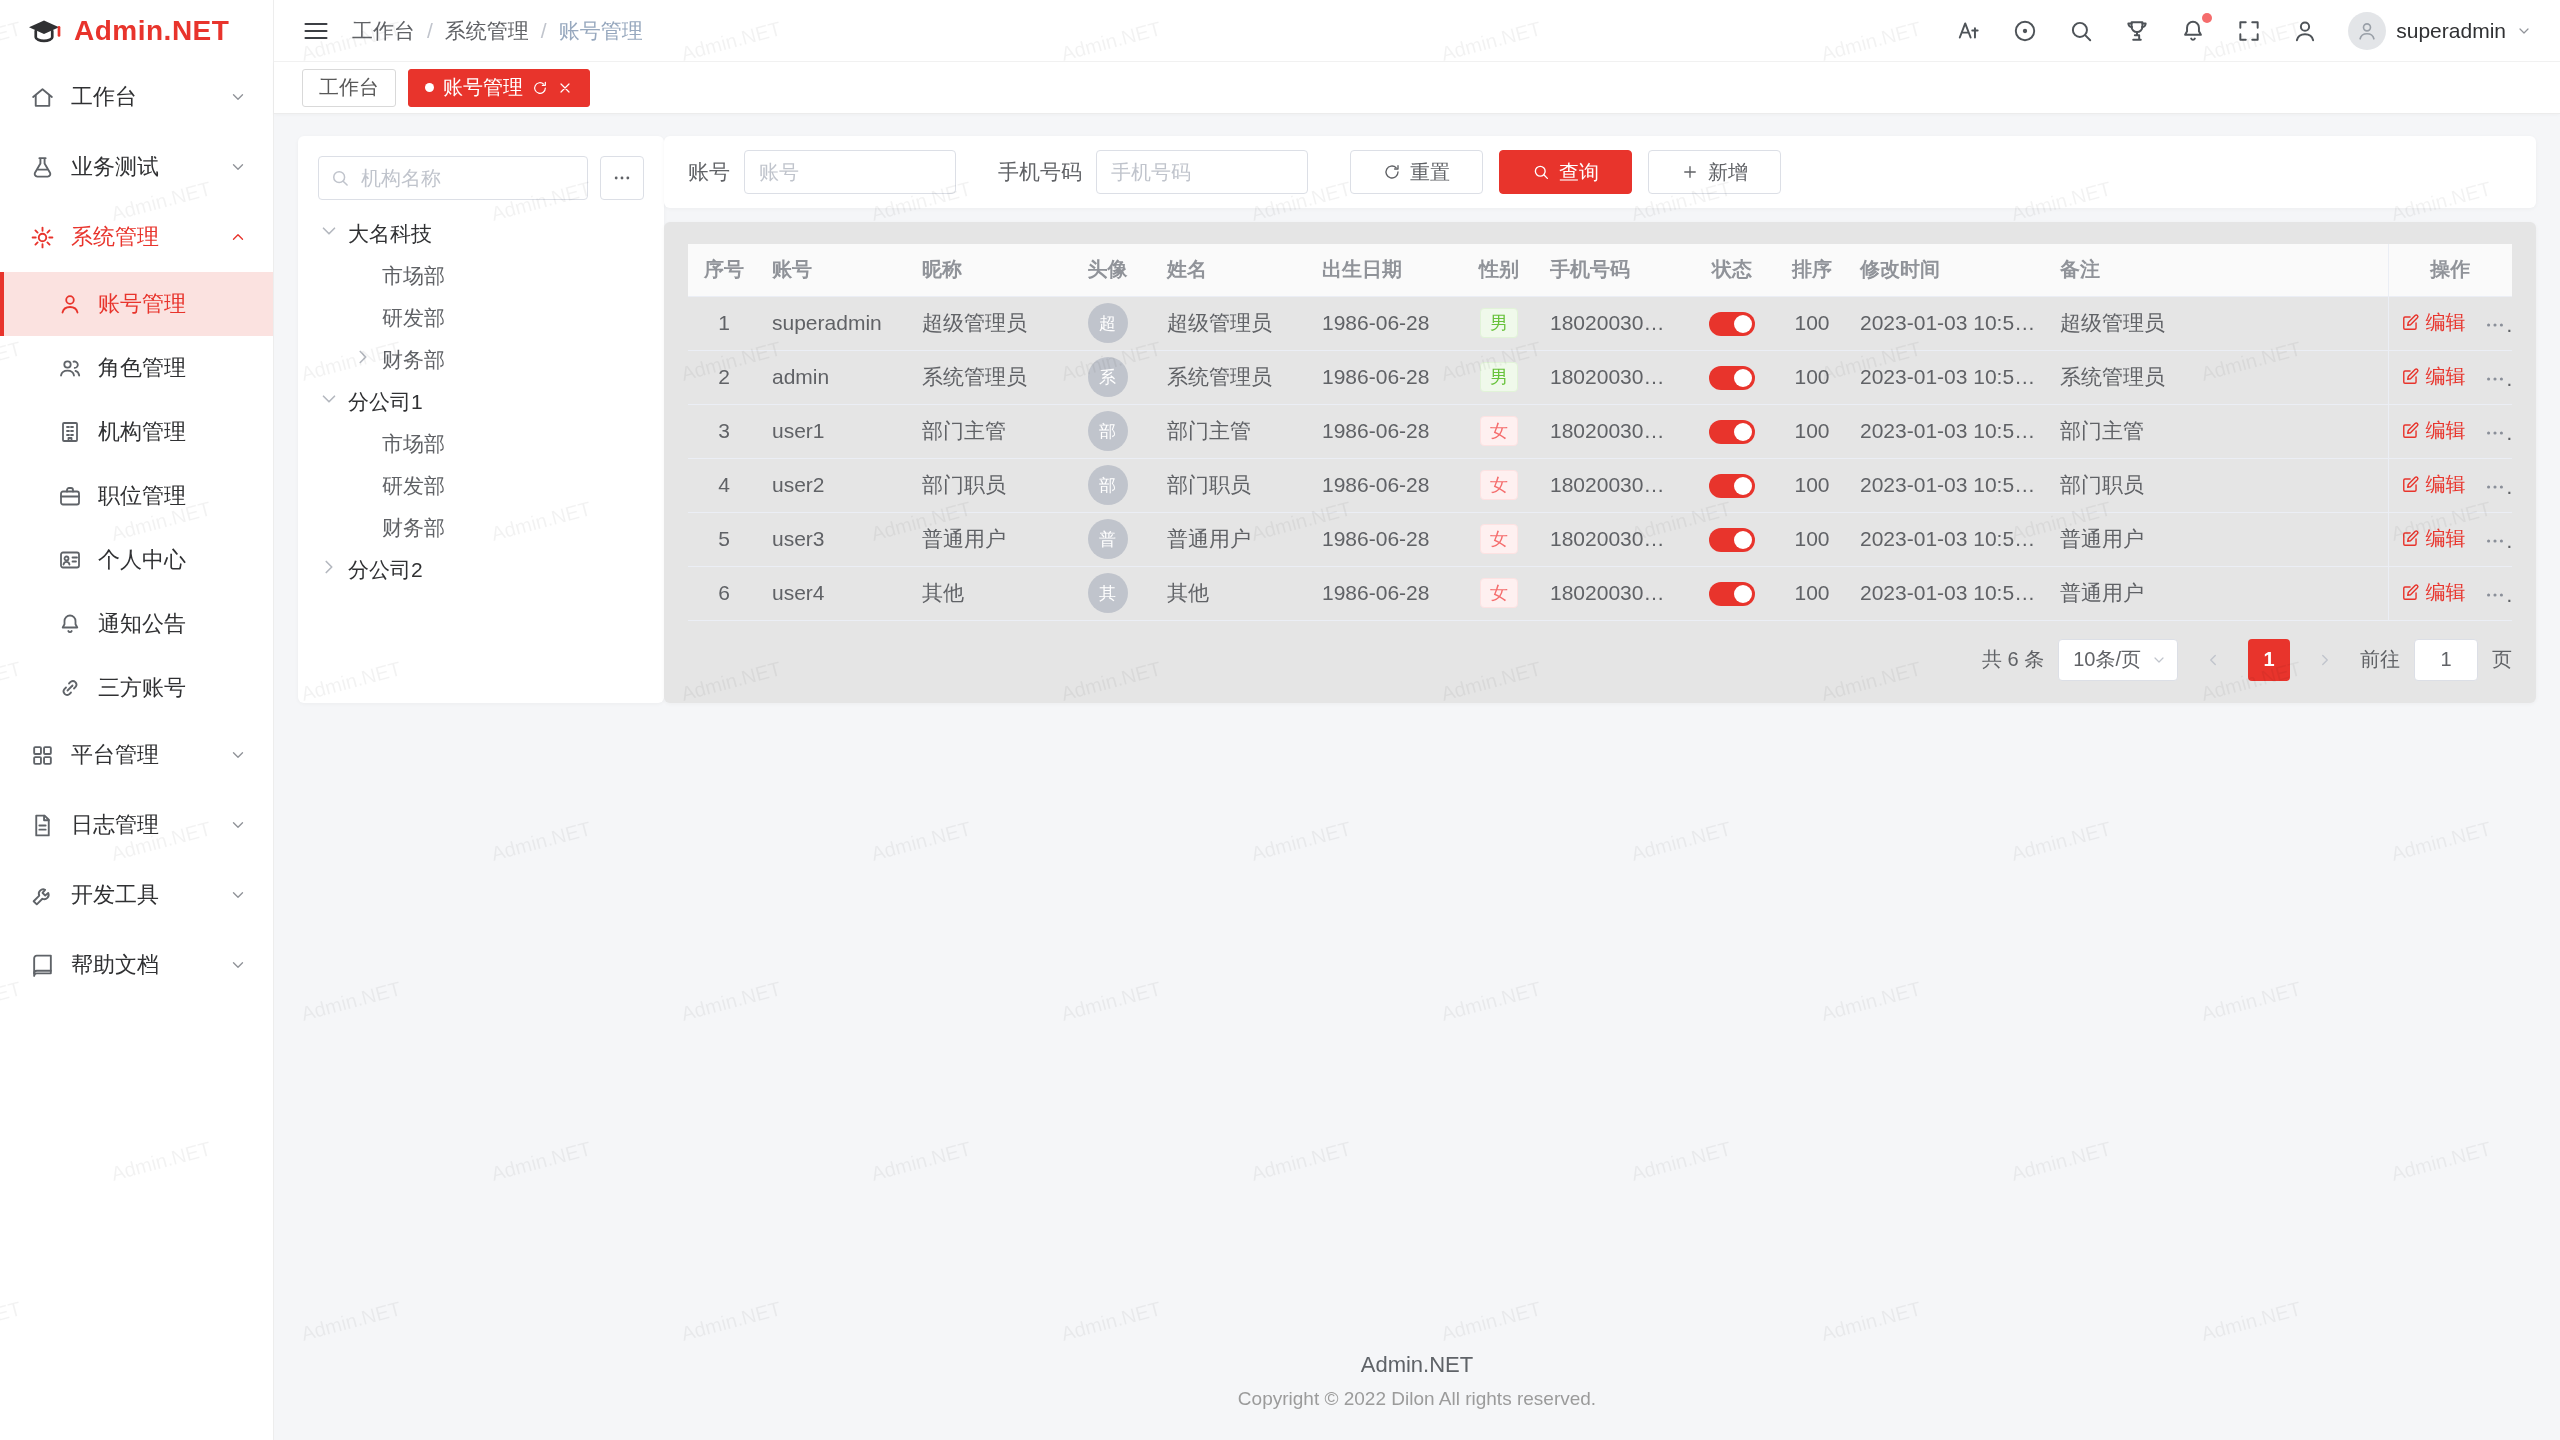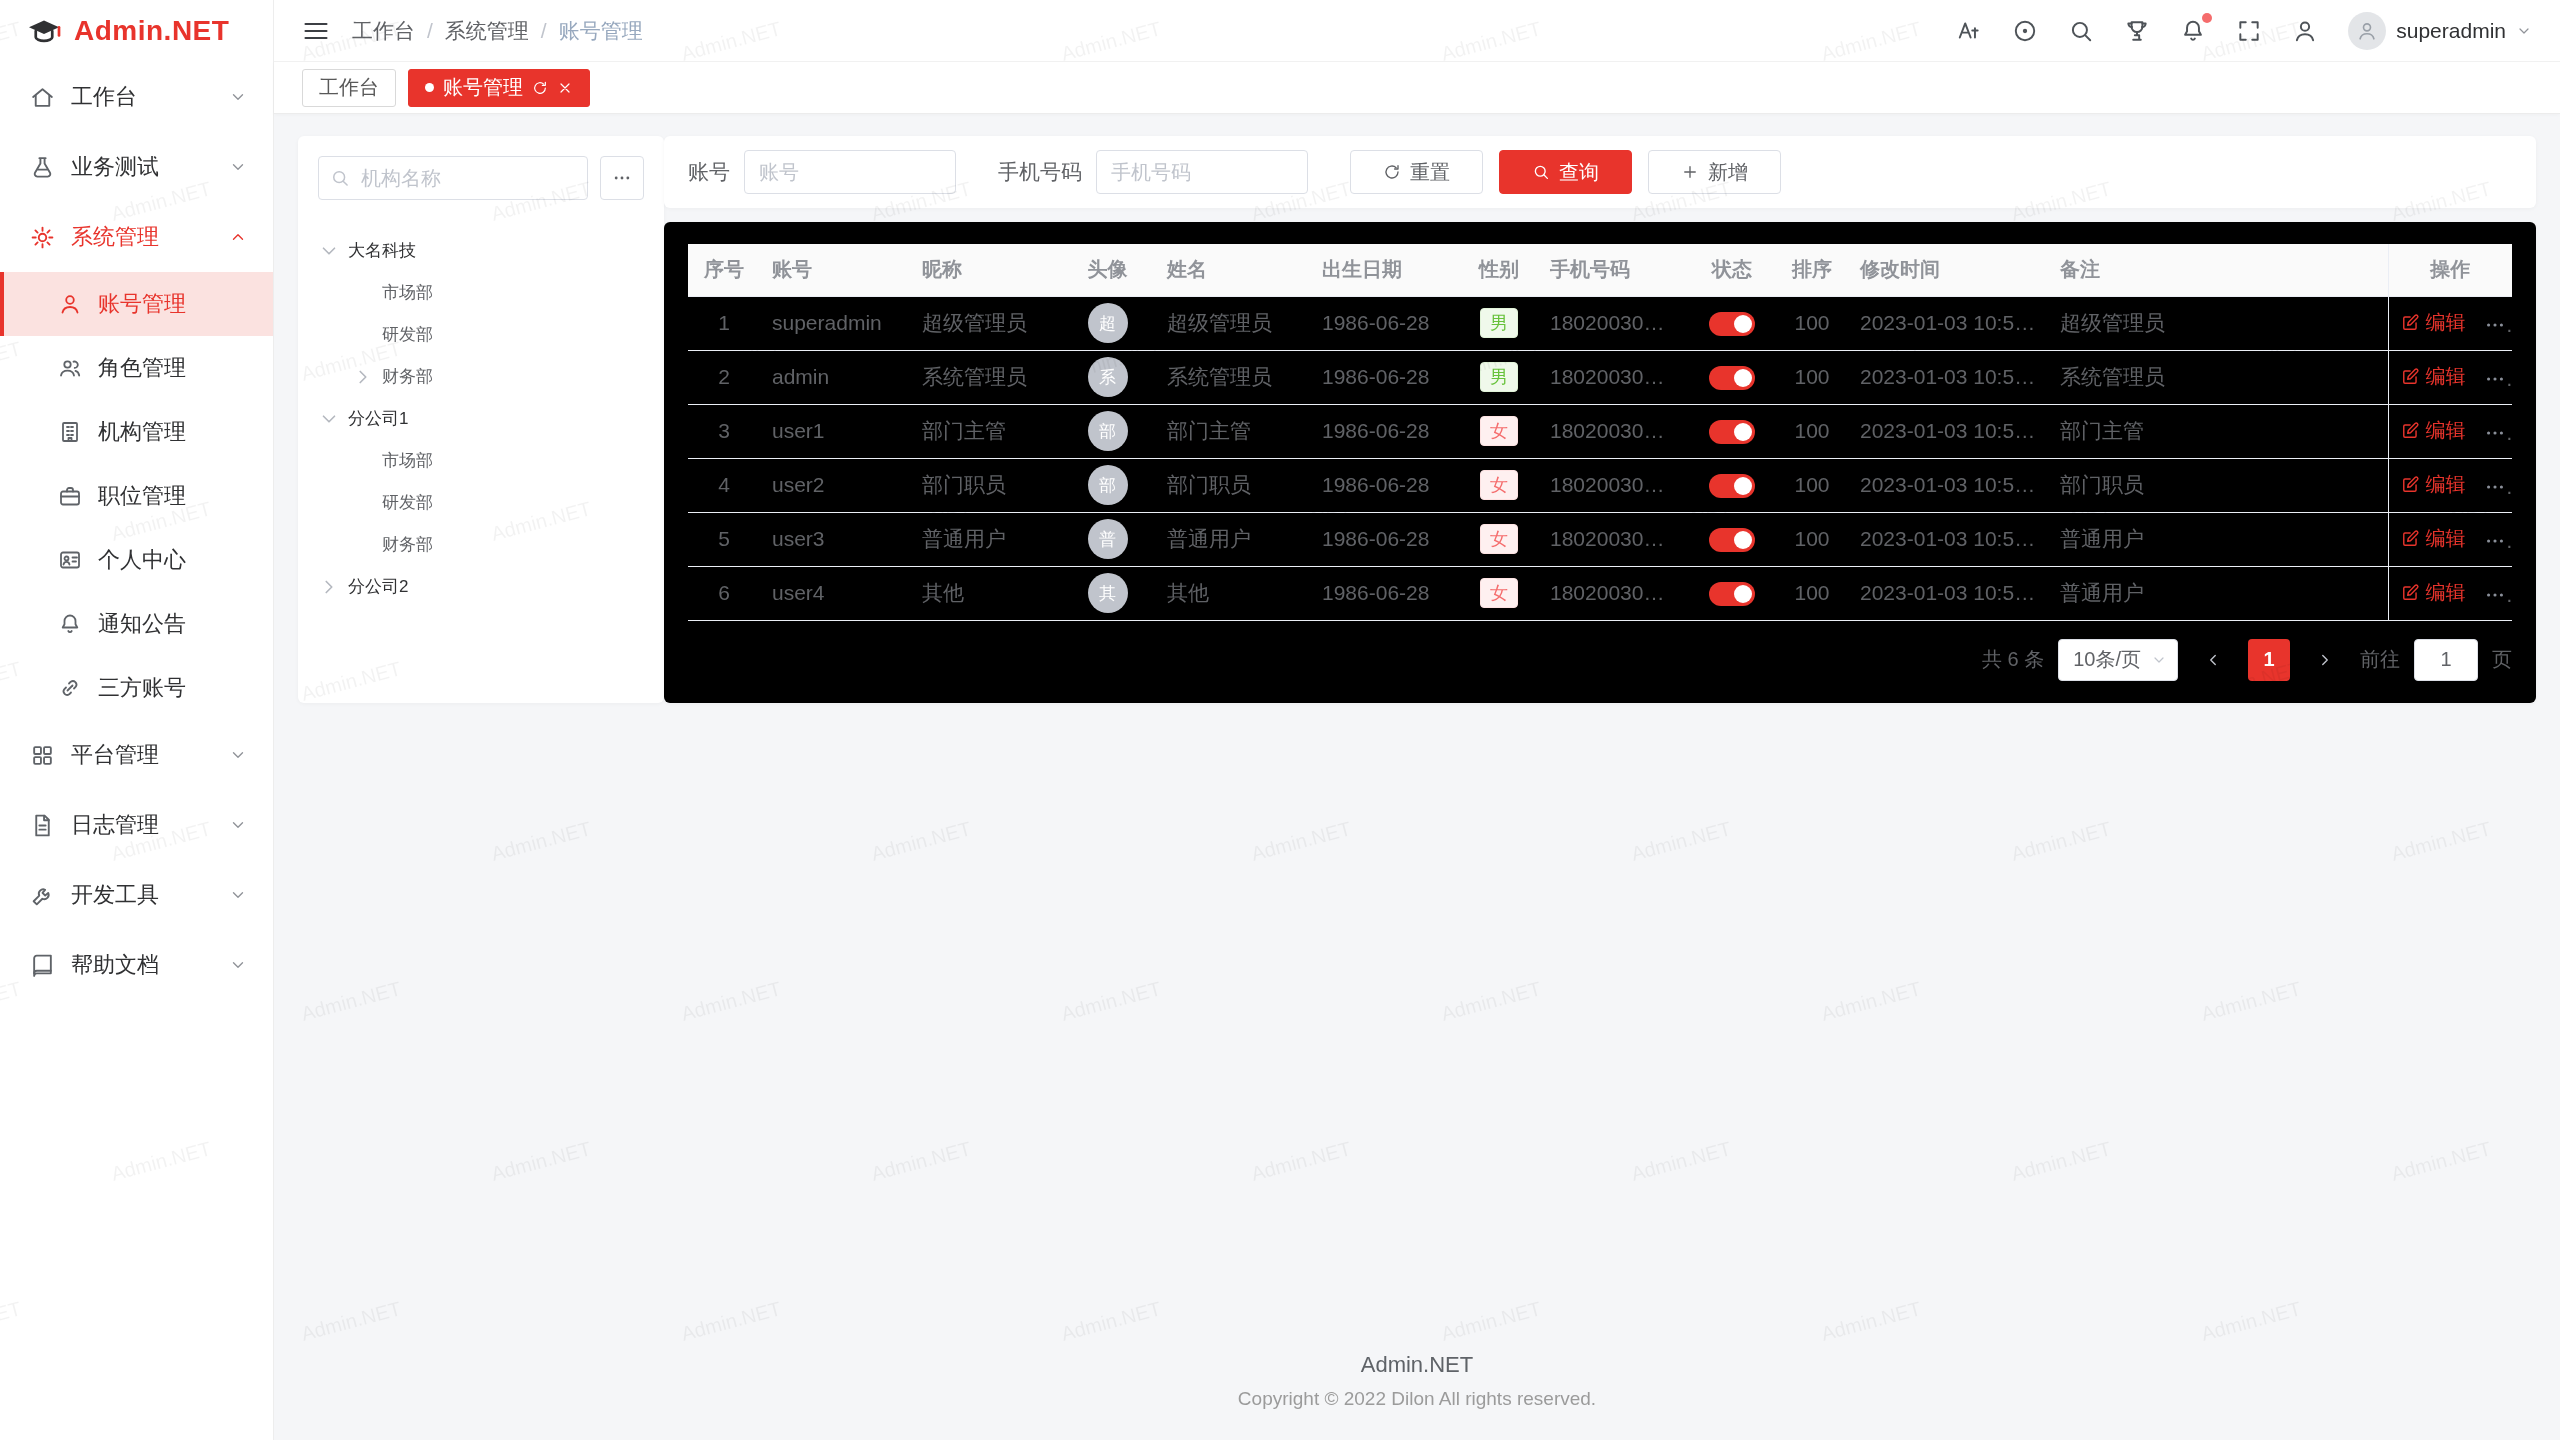--- a/index.html
+++ b/index.html
@@ -86,38 +86,38 @@
 
   
   .tree-panel{width:366px;min-width:366px;background:#fff;border-radius:6px;box-shadow:0 1px 4px rgba(0,0,0,.04);padding:20px;}
   .tree-search{display:flex;gap:12px;margin-bottom:20px;}
   .search-box{flex:1;position:relative;}
   .search-box .sb-icon{position:absolute;left:12px;top:50%;transform:translateY(-50%);width:20px;height:20px;color:#c0c4cc;display:inline-flex;}
   .search-box input{width:100%;height:44px;padding:0 12px 0 42px;border:1px solid var(--border);border-radius:4px;font-size:20px;color:var(--text2);outline:none;background:#fff;}
   .search-box input::placeholder{color:#c0c4cc;}
   .more-btn{width:44px;height:44px;border:1px solid var(--border);border-radius:4px;display:flex;align-items:center;justify-content:center;color:#606266;background:#fff;cursor:pointer;}
   .tree{display:flex;flex-direction:column;}
-  .tree-node{display:flex;align-items:flex-end;height:42px;font-size:17px;color:var(--text2);cursor:pointer;border-radius:4px;white-space:nowrap;}
+  .tree-node{display:flex;align-items:flex-start;height:42px;font-size:21px;color:var(--text2);cursor:pointer;border-radius:4px;white-space:nowrap;}
   .tree-node.depth-0{color:var(--text);}
   .caret{width:22px;height:22px;color:#b4b8bf;margin-right:8px;flex:none;display:inline-flex;}
   .caret.empty{visibility:hidden;}
 
   
   .right-col{flex:1;display:flex;flex-direction:column;gap:14px;min-width:0;}
   .query-card{background:#fff;border-radius:6px;box-shadow:0 1px 4px rgba(0,0,0,.04);display:flex;align-items:center;padding:14px 24px;}
   .form-label{font-size:21px;color:var(--text2);margin-right:14px;white-space:nowrap;}
   .input{height:44px;width:212px;border:1px solid var(--border);border-radius:4px;padding:0 14px;font-size:20px;color:var(--text2);outline:none;background:#fff;}
   .input::placeholder{color:#c0c4cc;}
   .ml40{margin-left:42px;}
   .ml16{margin-left:16px;}
   .btn{height:44px;padding:0 32px;border-radius:4px;font-size:20px;display:inline-flex;align-items:center;gap:9px;border:1px solid var(--border);background:#fff;color:var(--text2);cursor:pointer;white-space:nowrap;}
   .btn .ico{color:inherit;}
   .btn.primary{background:var(--red);border-color:var(--red);color:#fff;}
 
-  .table-card{background:#000000;border-radius:6px;box-shadow:0 1px 4px rgba(0,0,0,.04);padding:22px 24px;}
+  .table-card{background:#e5e5e5;border-radius:6px;box-shadow:0 1px 4px rgba(0,0,0,.04);padding:22px 24px;}
   #user-table{width:100%;table-layout:fixed;border-collapse:collapse;font-size:21px;color:var(--text2);}
   #user-table th{height:52px;background:#fafafa;color:var(--text3);font-weight:600;font-size:20px;padding:0 12px;text-align:left;border-bottom:1px solid var(--border-light);white-space:nowrap;}
   #user-table td{height:54px;padding:0 12px;border-bottom:1px solid var(--border-light);white-space:nowrap;overflow:hidden;text-overflow:ellipsis;}
   .ta-c{text-align:center !important;}
   .col-op{border-left:1px solid var(--border-light);}
   .op-wrap{display:inline-flex;align-items:flex-end;gap:18px;}
   .op-edit{display:inline-flex;align-items:center;gap:6px;color:var(--red);cursor:pointer;font-size:20px;}
   .op-edit .ico{width:19px;height:19px;}
   .op-more{width:22px;height:22px;color:#8a8f99;cursor:pointer;display:inline-flex;}
   .avatar{width:40px;height:40px;border-radius:50%;background:#c0c4cc;color:#fff;display:inline-flex;align-items:center;justify-content:center;font-size:17px;}

